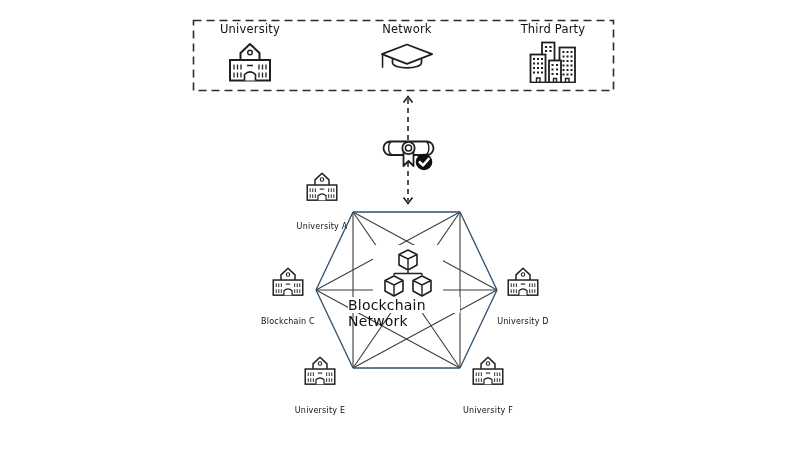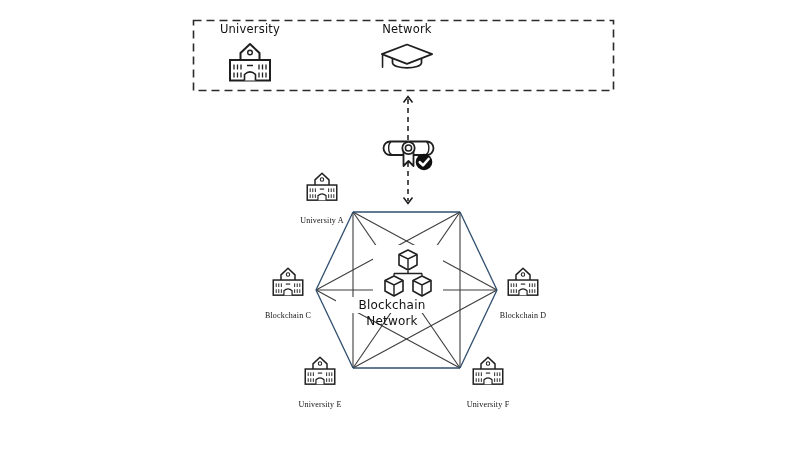--- a/index.html
+++ b/index.html
@@ -3,25 +3,25 @@
 <meta charset="utf-8">
 <style>
   html,body{margin:0;padding:0;background:#fff;}
   body{width:800px;height:450px;position:relative;overflow:hidden;
        font-family:"DejaVu Sans","Liberation Sans",sans-serif;color:#111;}
   .stage{position:absolute;left:0;top:0;width:800px;height:450px;}
   svg.overlay{position:absolute;left:0;top:0;}
   .actor{position:absolute;width:116px;display:flex;flex-direction:column;align-items:center;text-align:right;}
   .actor-label{font-size:11.5px;letter-spacing:.2px;line-height:15px;margin-bottom:4px;white-space:nowrap;}
   .node{position:absolute;width:70px;display:flex;flex-direction:column;align-items:center;}
-  .node-label{font-size:8px;margin-top:14px;white-space:nowrap;letter-spacing:.2px;font-family:Liberation Serif, serif;}
+  .node-label{font-size:8px;margin-top:20px;white-space:nowrap;letter-spacing:.2px;}
   .center-panel{position:absolute;left:373px;top:245px;width:70px;height:56px;background:#fff;}
   .cubes{position:absolute;left:383px;top:249px;}
-  .net-label{position:absolute;left:336px;top:297px;width:112px;height:16px;background:#fff;
-             font-size:12px;line-height:16px;text-align:center;letter-spacing:.2px;}
+  .net-label{position:absolute;left:348px;top:297px;width:112px;height:16px;background:#fff;
+             font-size:14px;line-height:16px;letter-spacing:.2px;}
   .certificate{position:absolute;left:381px;top:135px;}
 </style>
 </head>
 <body>
 
 <div class="stage">
 
   <svg width="0" height="0" style="position:absolute">
     <defs>
       <g id="sym-uni">
@@ -96,38 +96,59 @@
       </svg>
   </div>
   <div class="actor" style="left:349px;top:22px">
     <div class="actor-label">Network</div>
     <svg width="58" height="37" viewBox="0 0 60 38">
       <path d="M15,15 L15,22 C15,29.5 45,29.5 45,22 L45,15" fill="#fff" stroke="#1f1f1f" stroke-width="1.8"></path>
       <path d="M4,13.5 L30,3.5 L56,13.5 L30,23.5 Z" fill="#fff" stroke="#1f1f1f" stroke-width="1.8" stroke-linejoin="round"></path>
       <path d="M4.7,15 V27" fill="none" stroke="#1f1f1f" stroke-width="1.6" stroke-linecap="round"></path>
     </svg>
   </div>
+  <div class="actor" style="left:495px;top:22px">
+    <div class="actor-label">Third Party</div>
+    <svg width="48" height="42" viewBox="0 0 48 42">
+      <g stroke="#1f1f1f" stroke-width="1.8" fill="#fff">
+        <rect x="13" y="1.5" width="12.5" height="40"></rect>
+      </g>
+      <path d="M17,6h0 M21.5,6h0 M17,10h0 M21.5,10h0" stroke="#1f1f1f" stroke-width="2.2" stroke-linecap="square"></path>
+      <g stroke="#1f1f1f" stroke-width="1.8" fill="#fff">
+        <rect x="30.5" y="6.5" width="15.5" height="35"></rect>
+        <rect x="1.5" y="13.5" width="15" height="28"></rect>
+        <rect x="20" y="19.5" width="12" height="22"></rect>
+      </g>
+      <path d="M34.5,11h0 M38.5,11h0 M42.5,11h0 M34.5,15.5h0 M38.5,15.5h0 M42.5,15.5h0
+               M34.5,20h0 M38.5,20h0 M42.5,20h0 M34.5,24.5h0 M38.5,24.5h0 M42.5,24.5h0
+               M34.5,29h0 M38.5,29h0 M42.5,29h0 M34.5,33.5h0 M38.5,33.5h0 M42.5,33.5h0
+               M5,18h0 M9,18h0 M13,18h0 M5,22.5h0 M9,22.5h0 M13,22.5h0
+               M5,27h0 M9,27h0 M13,27h0 M5,31.5h0 M9,31.5h0 M13,31.5h0
+               M23.5,24h0 M28,24h0 M23.5,28.5h0 M28,28.5h0 M23.5,33h0 M28,33h0" stroke="#1f1f1f" stroke-width="2" stroke-linecap="square"></path>
+      <path d="M7.5,41.5 V37 H11 V41.5 M24.5,41.5 V37.5 H27.5 V41.5 M36.5,41.5 V37.5 H40 V41.5" fill="none" stroke="#1f1f1f" stroke-width="1.4"></path>
+    </svg>
+  </div>
 
   <div class="node" style="left:287px;top:171px">
     <svg width="34" height="31" viewBox="0 0 46 42">
         <use href="#sym-uni"></use>
       </svg>
     <div class="node-label">University A</div>
   </div>
   <div class="node" style="left:253px;top:266px">
     <svg width="34" height="31" viewBox="0 0 46 42">
         <use href="#sym-uni"></use>
       </svg>
     <div class="node-label">Blockchain C</div>
   </div>
   <div class="node" style="left:488px;top:266px">
     <svg width="34" height="31" viewBox="0 0 46 42">
         <use href="#sym-uni"></use>
       </svg>
-    <div class="node-label">Blockchain D</div>
+    <div class="node-label">University D</div>
   </div>
   <div class="node" style="left:285px;top:355px">
     <svg width="34" height="31" viewBox="0 0 46 42">
         <use href="#sym-uni"></use>
       </svg>
     <div class="node-label">University E</div>
   </div>
   <div class="node" style="left:453px;top:355px">
     <svg width="34" height="31" viewBox="0 0 46 42">
         <use href="#sym-uni"></use>

